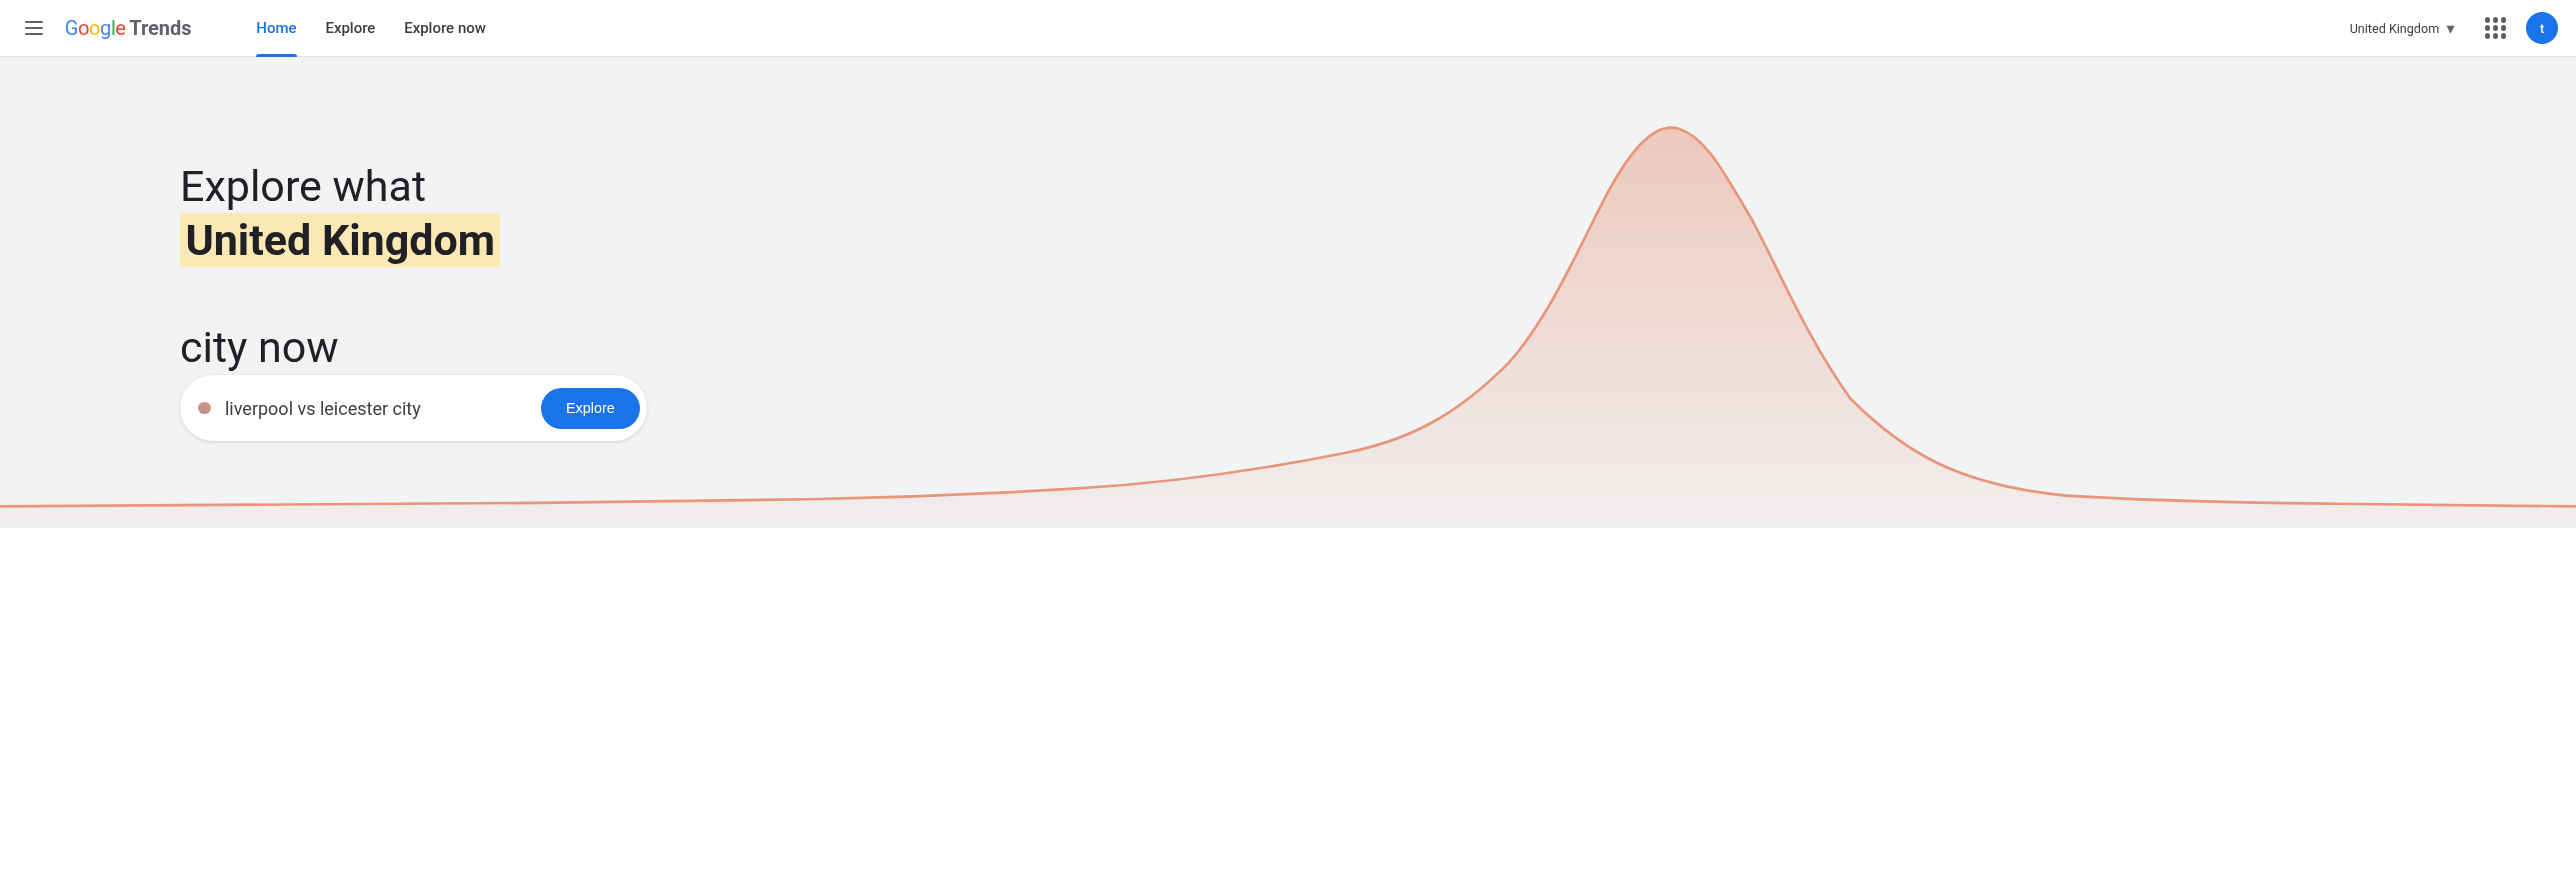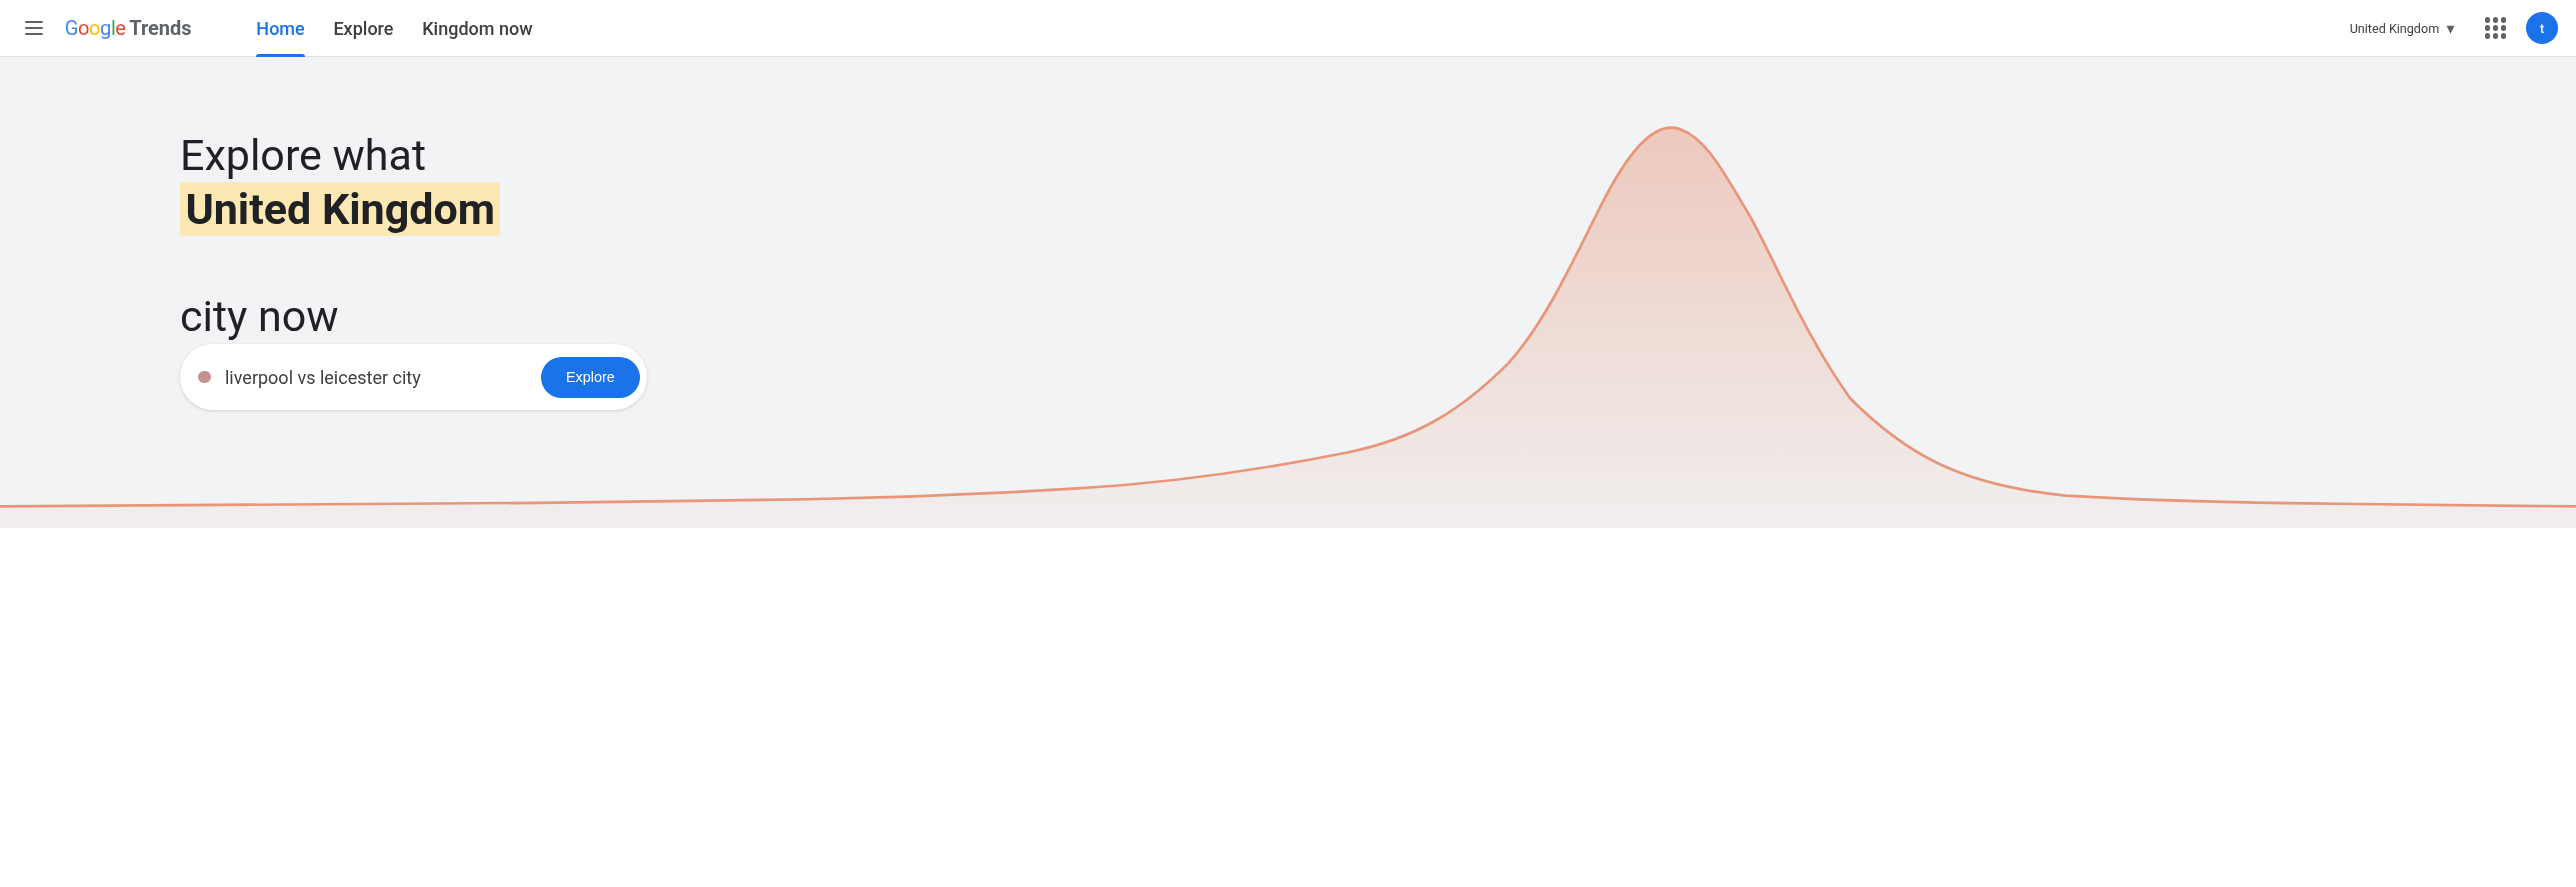--- a/index.html
+++ b/index.html
@@ -58,21 +58,21 @@
       color: #5f6368;
       margin-left: 3.6px;
     }
     .nav {
       display: flex;
       align-items: center;
       margin-left: 36px;
       height: 100%;
     }
     .nav-item {
-      font-size: 18px;
+      font-size: 15px;
       color: #3c4043;
       text-decoration: none;
       padding: 0 14.4px;
       height: 57px;
       display: flex;
       align-items: center;
       position: relative;
       cursor: pointer;
       font-weight: 500;
     }
@@ -157,20 +157,21 @@
     .hero-text {
       position: relative;
       z-index: 2;
       max-width: 377px;
     }
     .hero-title {
       font-size: 43px;
       font-weight: 400;
       color: #202124;
       line-height: 1.25;
+      margin-top: 31px;
     }
     .hero-highlighted {
       background: #fce8b2;
       color: #202124;
       font-weight: 700;
       padding: 1.8px 5.4px;
       border-radius: 1.8px;
       display: inline;
     }
     .search-pill {
@@ -287,21 +288,21 @@
     </div>
     <a class="logo" href="#">
       <span class="logo-google">
         <span class="g1">G</span><span class="g2">o</span><span class="g3">o</span><span class="g4">g</span><span class="g5">l</span><span class="g6">e</span>
       </span>
       <span class="logo-trends"> Trends</span>
     </a>
     <nav class="nav">
       <a class="nav-item active">Home</a>
       <a class="nav-item">Explore</a>
-      <a class="nav-item">Kingdom now</a>
+      <a class="nav-item">Explore now</a>
     </nav>
   </div>
   <div class="header-right">
     <div class="country-selector">
       <span>United Kingdom</span>
       <span class="dropdown-arrow">▾</span>
     </div>
     <div class="apps-grid">
       <div class="apps-grid-icon">
         <span></span>

